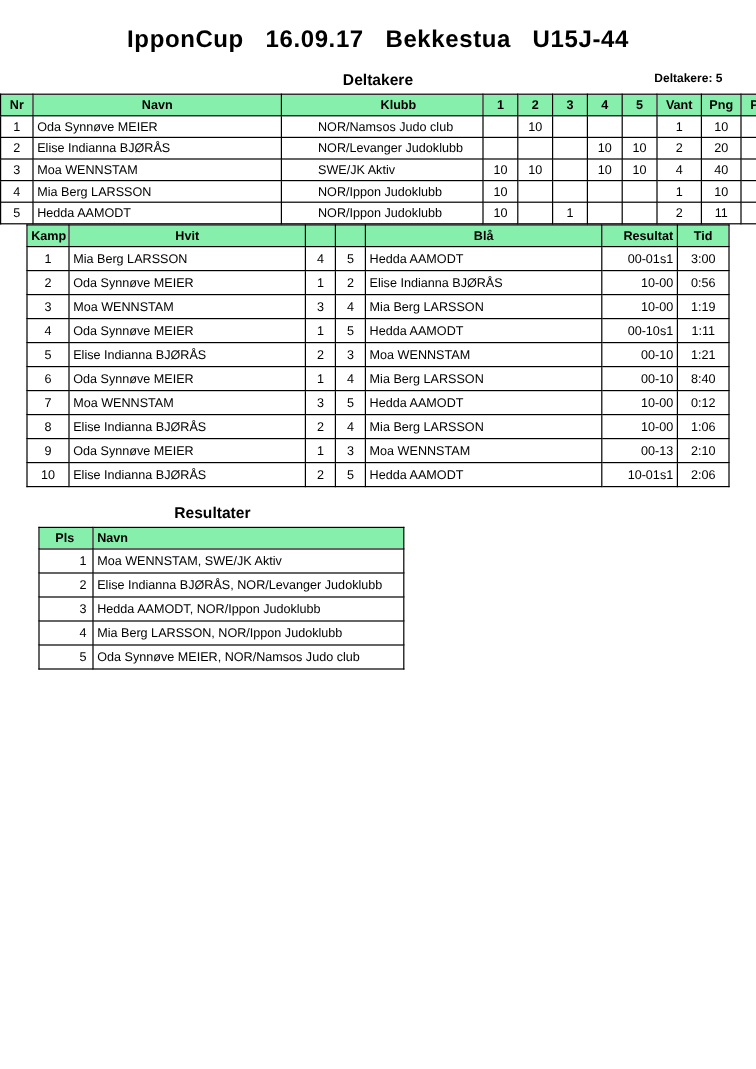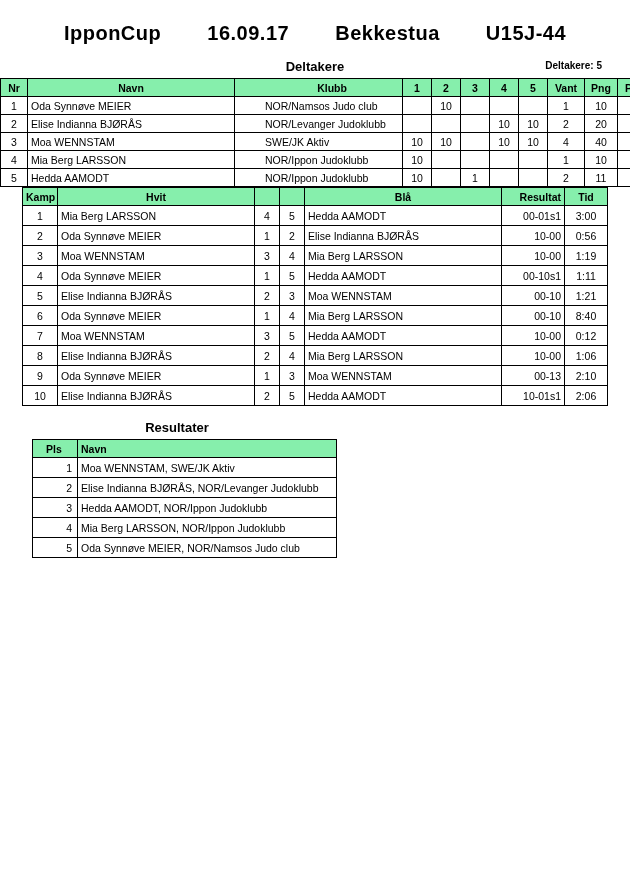--- a/index.html
+++ b/index.html
@@ -21,21 +21,21 @@
     width: 630px;
     height: 891px;
   }
   .title {
     text-align: center;
     font-size: 20px;
     font-weight: bold;
     margin-top: 22px;
     letter-spacing: 0.5px;
   }
-  .title span { margin: 0 20px; }
+  .title span { margin: 0 6px; }
   .participants-count {
     position: absolute;
     right: 28px;
     top: 38px;
     font-size: 10px;
     font-weight: bold;
   }
   .section-head {
     text-align: center;
     font-size: 13px;

